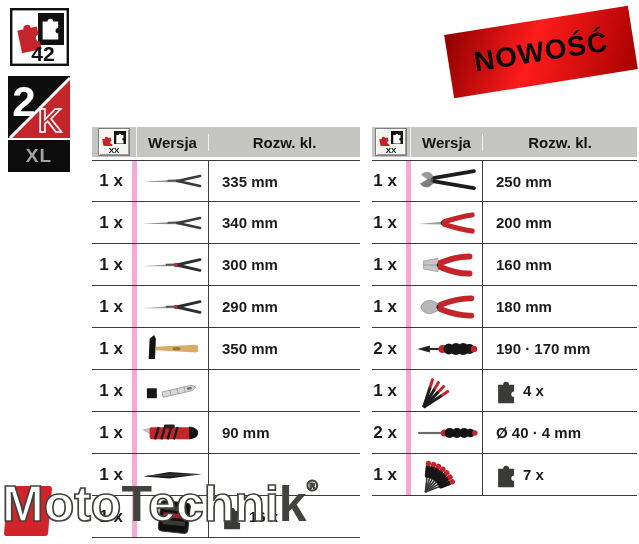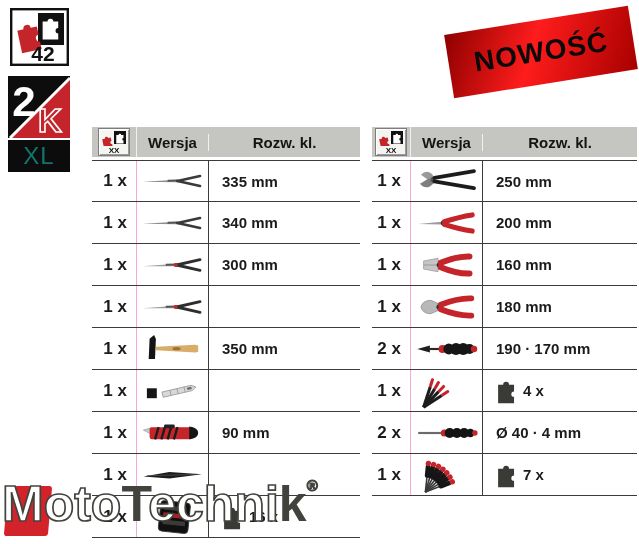--- a/index.html
+++ b/index.html
@@ -5,21 +5,21 @@
   html,body{margin:0;padding:0;background:#ffffff;}
   .page{position:relative;width:639px;height:544px;background:#ffffff;overflow:hidden;
         font-family:"Liberation Sans",sans-serif;color:#1b1b1b;}
 
   
   .logo{position:absolute;}
   .logo-42{left:10px;top:8px;}
   .logo-2k{left:8px;top:76px;}
   .xl-badge{left:8px;top:140px;width:62px;height:32px;background:#0c0c0c;
             display:flex;align-items:center;justify-content:center;}
-  .xl-badge span{color:#0f766e;font-weight:normal;font-size:24px;letter-spacing:1px;}
+  .xl-badge span{color:#a3a3a3;font-weight:bold;font-size:19px;letter-spacing:1px;}
 
   
   .banner{position:absolute;left:448px;top:20px;width:186px;height:64px;
           transform:rotate(-9deg);
           background:linear-gradient(115deg,#8e0000 0%,#ff1c1c 45%,#a80000 100%);
           display:flex;align-items:center;justify-content:center;}
   .banner span{font-size:28px;font-weight:bold;color:#0a0a0a;letter-spacing:1px;}
 
   
   .spec-table{position:absolute;top:127px;}
@@ -33,21 +33,21 @@
   .th-size{flex:1;}
   .mini-logo{width:30px;height:26px;background:#f4f4f0;border:1px solid #7d7d7d;
              box-shadow:inset 1px 1px 0 #ffffff, inset -1px -1px 0 #9a9a9a;
              position:relative;display:block;}
   .mini-logo .xx{position:absolute;left:0;right:0;bottom:0px;text-align:center;
                  font-size:8px;font-weight:bold;color:#111;line-height:8px;}
   .tbody{margin-top:3px;}
   .trow{display:flex;height:42px;border-bottom:1px solid #3b3b3b;box-sizing:border-box;}
   .trow:first-child{border-top:1px solid #3b3b3b;}
   .cell{display:flex;align-items:center;box-sizing:border-box;}
-  .cell-qty{justify-content:flex-end;padding-right:9px;border-right:1px solid #f9a8d4;
+  .cell-qty{justify-content:flex-end;padding-right:9px;border-right:5px solid #f9a8d4;
             font-weight:bold;font-size:17px;}
   .cell-img{width:72px;justify-content:center;border-right:1px solid #3b3b3b;}
   .cell-size{flex:1;padding-left:13px;font-weight:bold;font-size:15px;gap:6px;}
   .qty-w-left{width:45px;} .qty-w-right{width:39px;}
   .pieces-label{font-weight:bold;font-size:15px;}
 
   
   .watermark{position:absolute;left:2px;top:478px;z-index:6;white-space:nowrap;
              font-weight:bold;font-size:50px;line-height:1;}
   .wm-red{position:absolute;left:4px;top:8px;width:44px;height:50px;background:#d2232a;
@@ -147,20 +147,21 @@
           <div class="cell cell-qty qty-w-left">1 x</div>
           <div class="cell cell-img">
             <svg viewBox="0 0 72 40" width="66" height="36">
               <polygon points="2,21.4 40,18.6 40,21.4" fill="#9a9a9a"></polygon>
      <path d="M28 19.8 L40 19.4" stroke="#555" stroke-width="2.2"></path>
      <path d="M40 20 L66 14" stroke="#2e2e2e" stroke-width="3.2" stroke-linecap="round"></path>
      <path d="M40 20 L66 26" stroke="#2e2e2e" stroke-width="3.2" stroke-linecap="round"></path>
      <circle cx="39" cy="20" r="2.3" fill="#c4252b"></circle>
             </svg>
           </div>
+          <div class="cell cell-size">290 mm</div>
         </div>
         <div class="trow">
           <div class="cell cell-qty qty-w-left">1 x</div>
           <div class="cell cell-img">
             <svg viewBox="0 0 72 40" width="66" height="36">
               <polygon points="10,8.5 15,4.5 17,9 16,31 9,31" fill="#141414"></polygon>
      <polygon points="17,17.6 61,15.2 64,16.2 64,23 61,23.8 17,21.4" fill="#d9ac69"></polygon>
      <ellipse cx="40" cy="19.6" rx="4.4" ry="1.7" fill="#8a6a33" opacity="0.85"></ellipse>
             </svg>
           </div>

